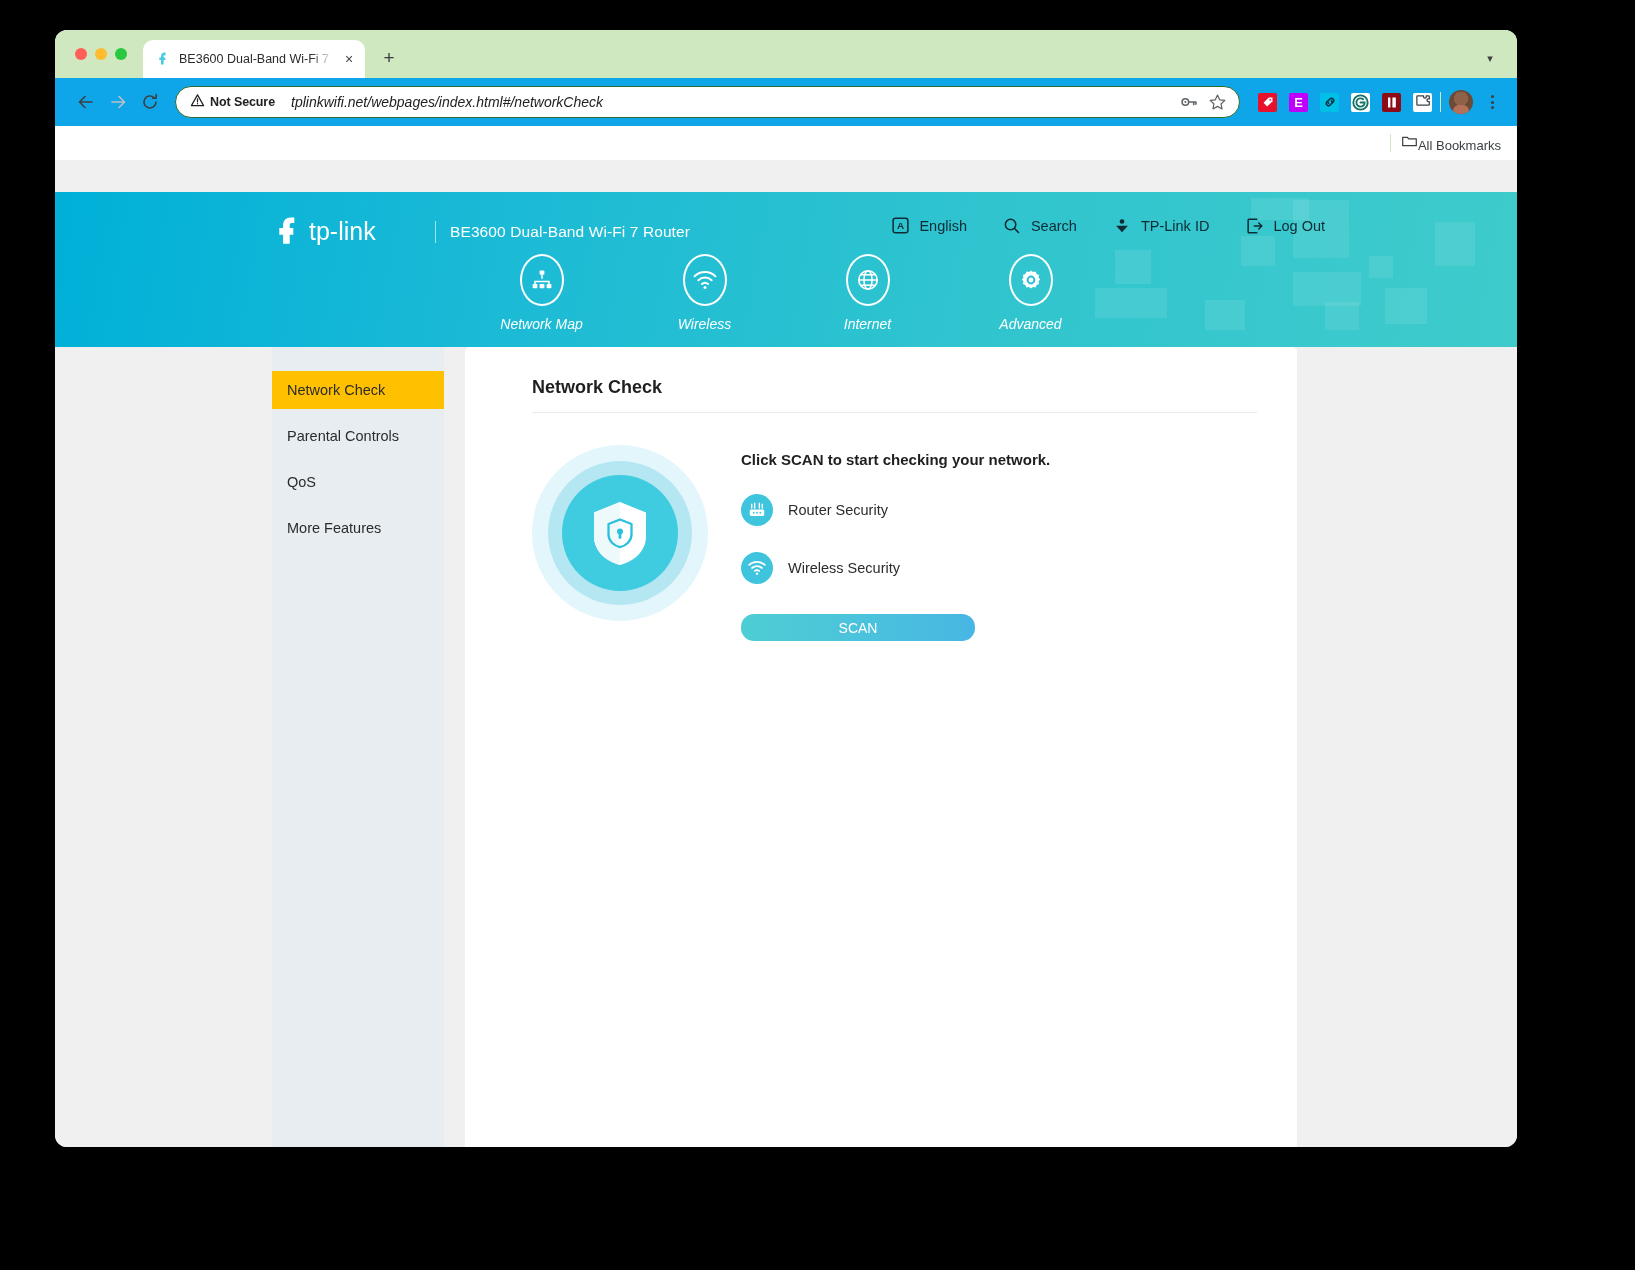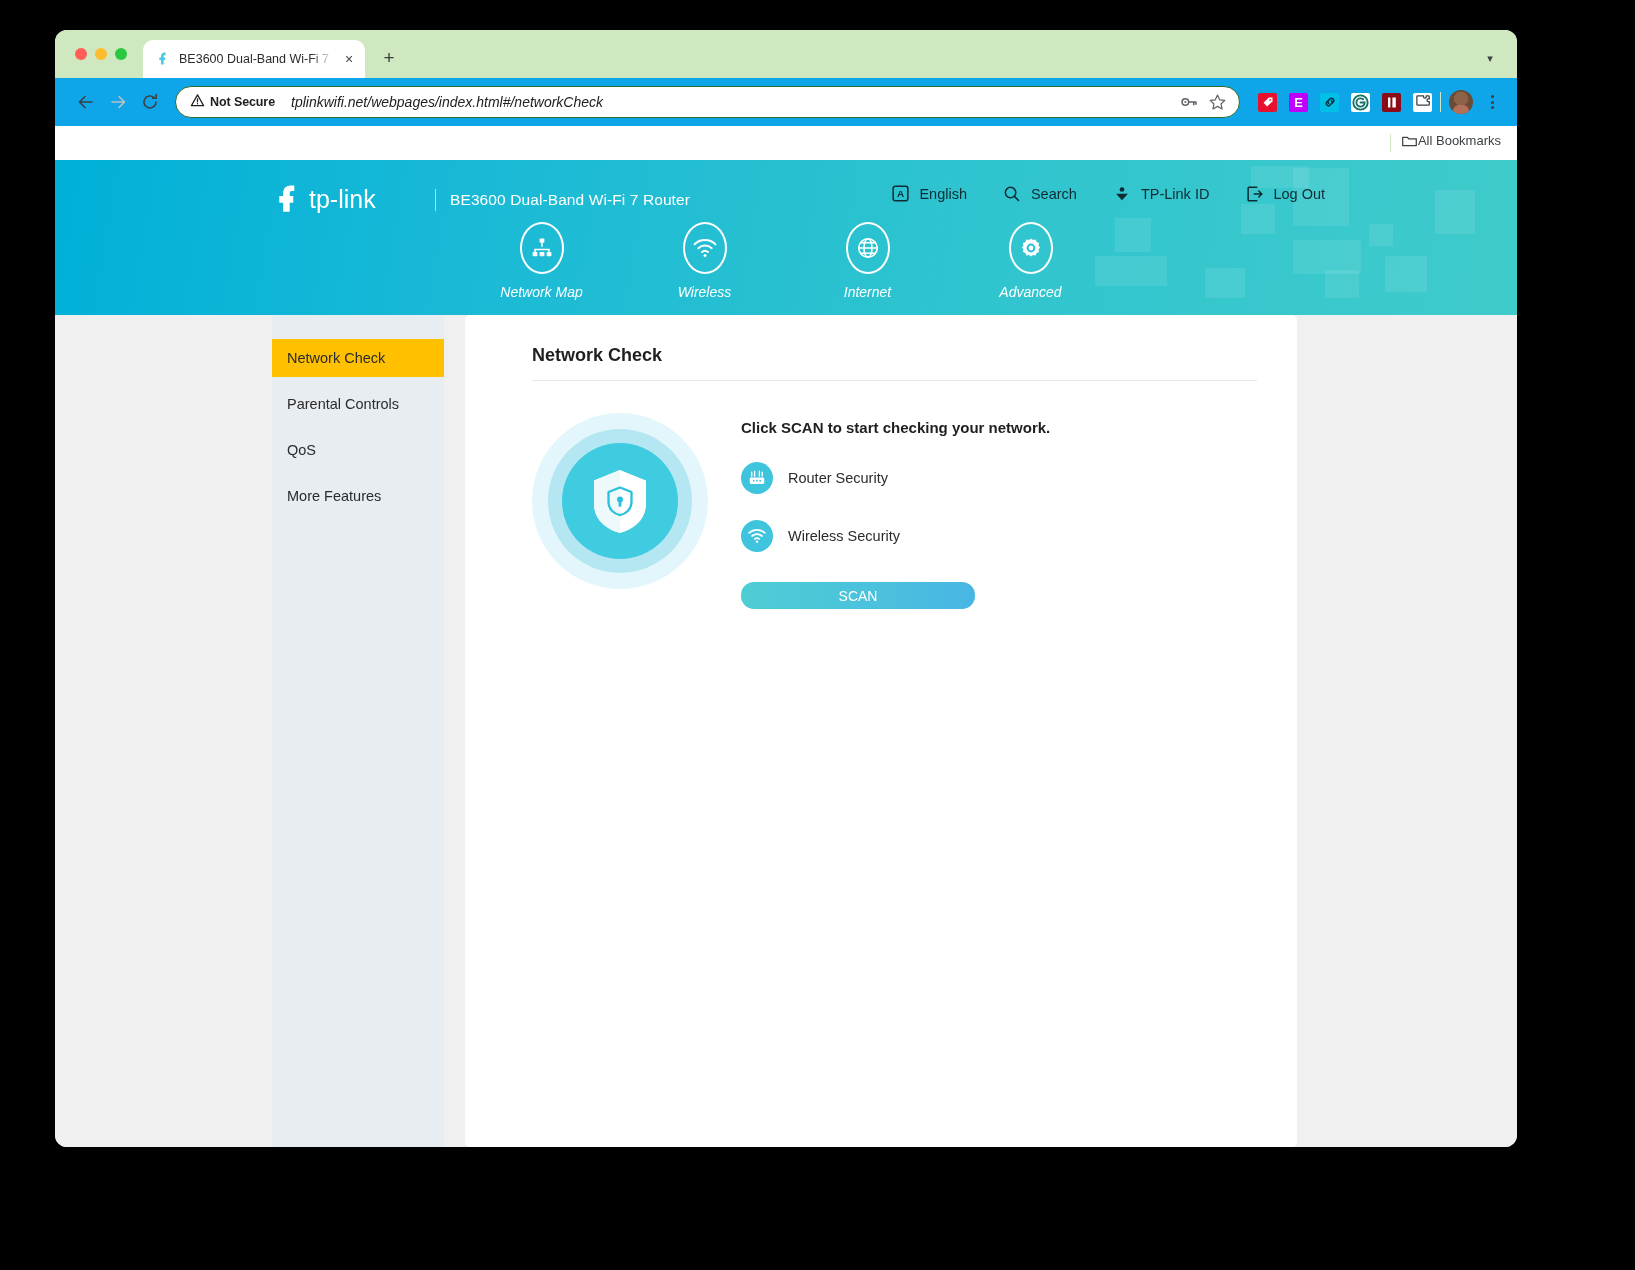--- a/index.html
+++ b/index.html
@@ -151,37 +151,38 @@
   
   #bookmarks-bar {
     height: 34px;
     background: #fff;
     display: flex; align-items: center; justify-content: flex-end;
     padding-right: 16px;
     gap: 10px;
   }
   .bm-div { width: 1px; height: 18px; background: #cfe8c0; }
   #all-bookmarks {
-    display: flex; align-items: flex-start; gap: 0;
+    display: flex; align-items: flex-end; gap: 0;
     font-size: 13px; color: #3c4043;
   }
 
   
   #page {
     position: relative;
     height: calc(100% - 130px);
     background: #f0f0f0;
     overflow: hidden;
   }
 
   #tp-header {
     position: relative;
     height: 155px;
     background: linear-gradient(100deg, #00b0d8 0%, #19b9d6 28%, #2fc4cf 62%, #3fcbcb 100%);
     overflow: hidden;
+    margin-top: 32px;
   }
   .hdr-pattern { position: absolute; background: rgba(255,255,255,0.09); }
 
   #tp-brand {
     position: absolute; left: 215px; top: 22px;
     display: flex; align-items: center; gap: 14px;
     z-index: 2;
   }
   #tp-logo-text { display: flex; align-items: center; gap: 3px; }
   .brand-div { width: 1px; height: 22px; background: rgba(255,255,255,0.6); }

